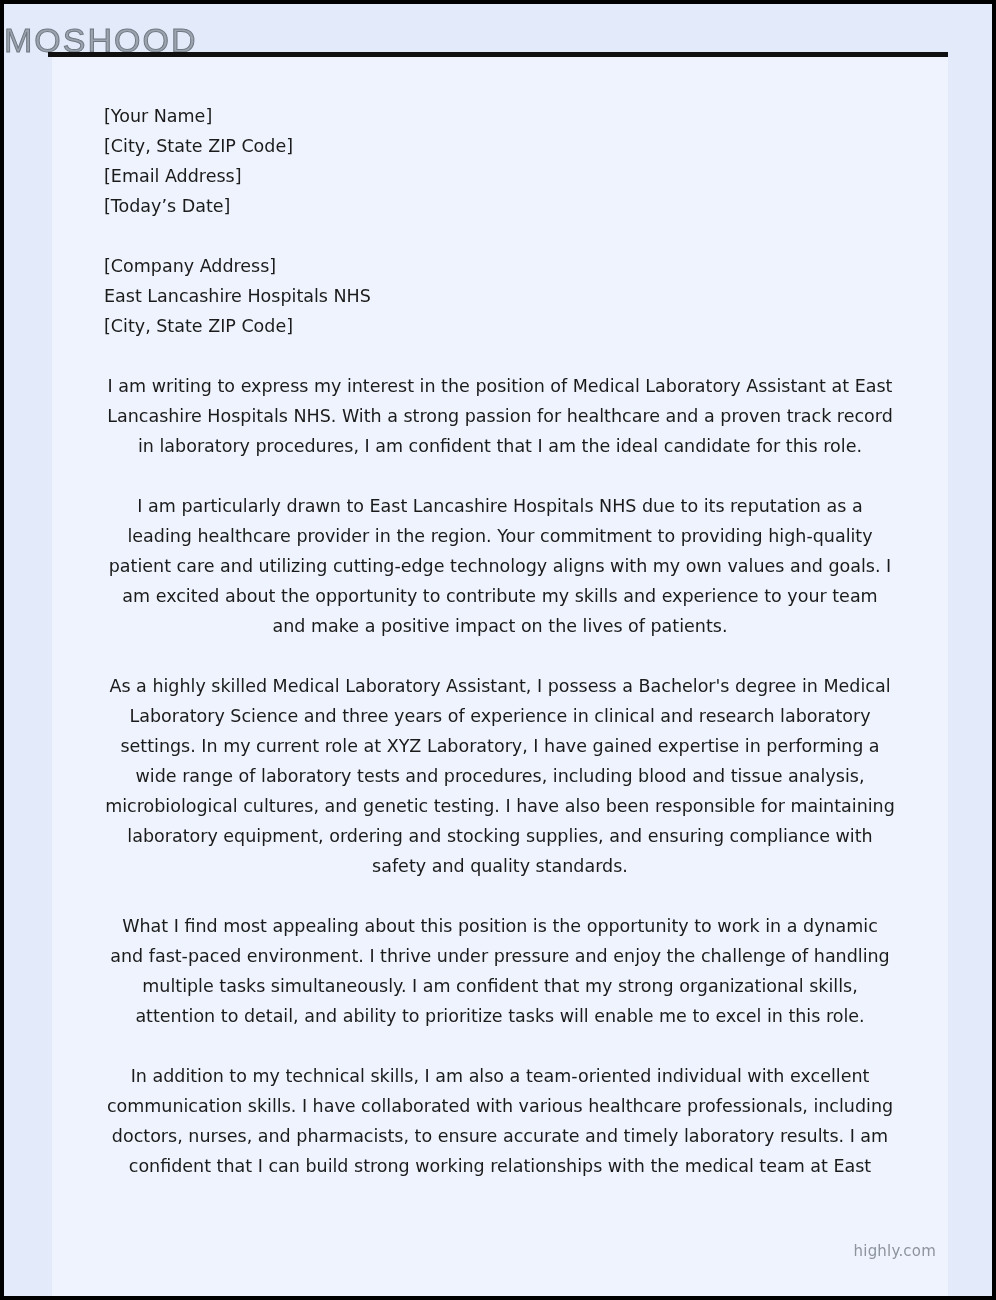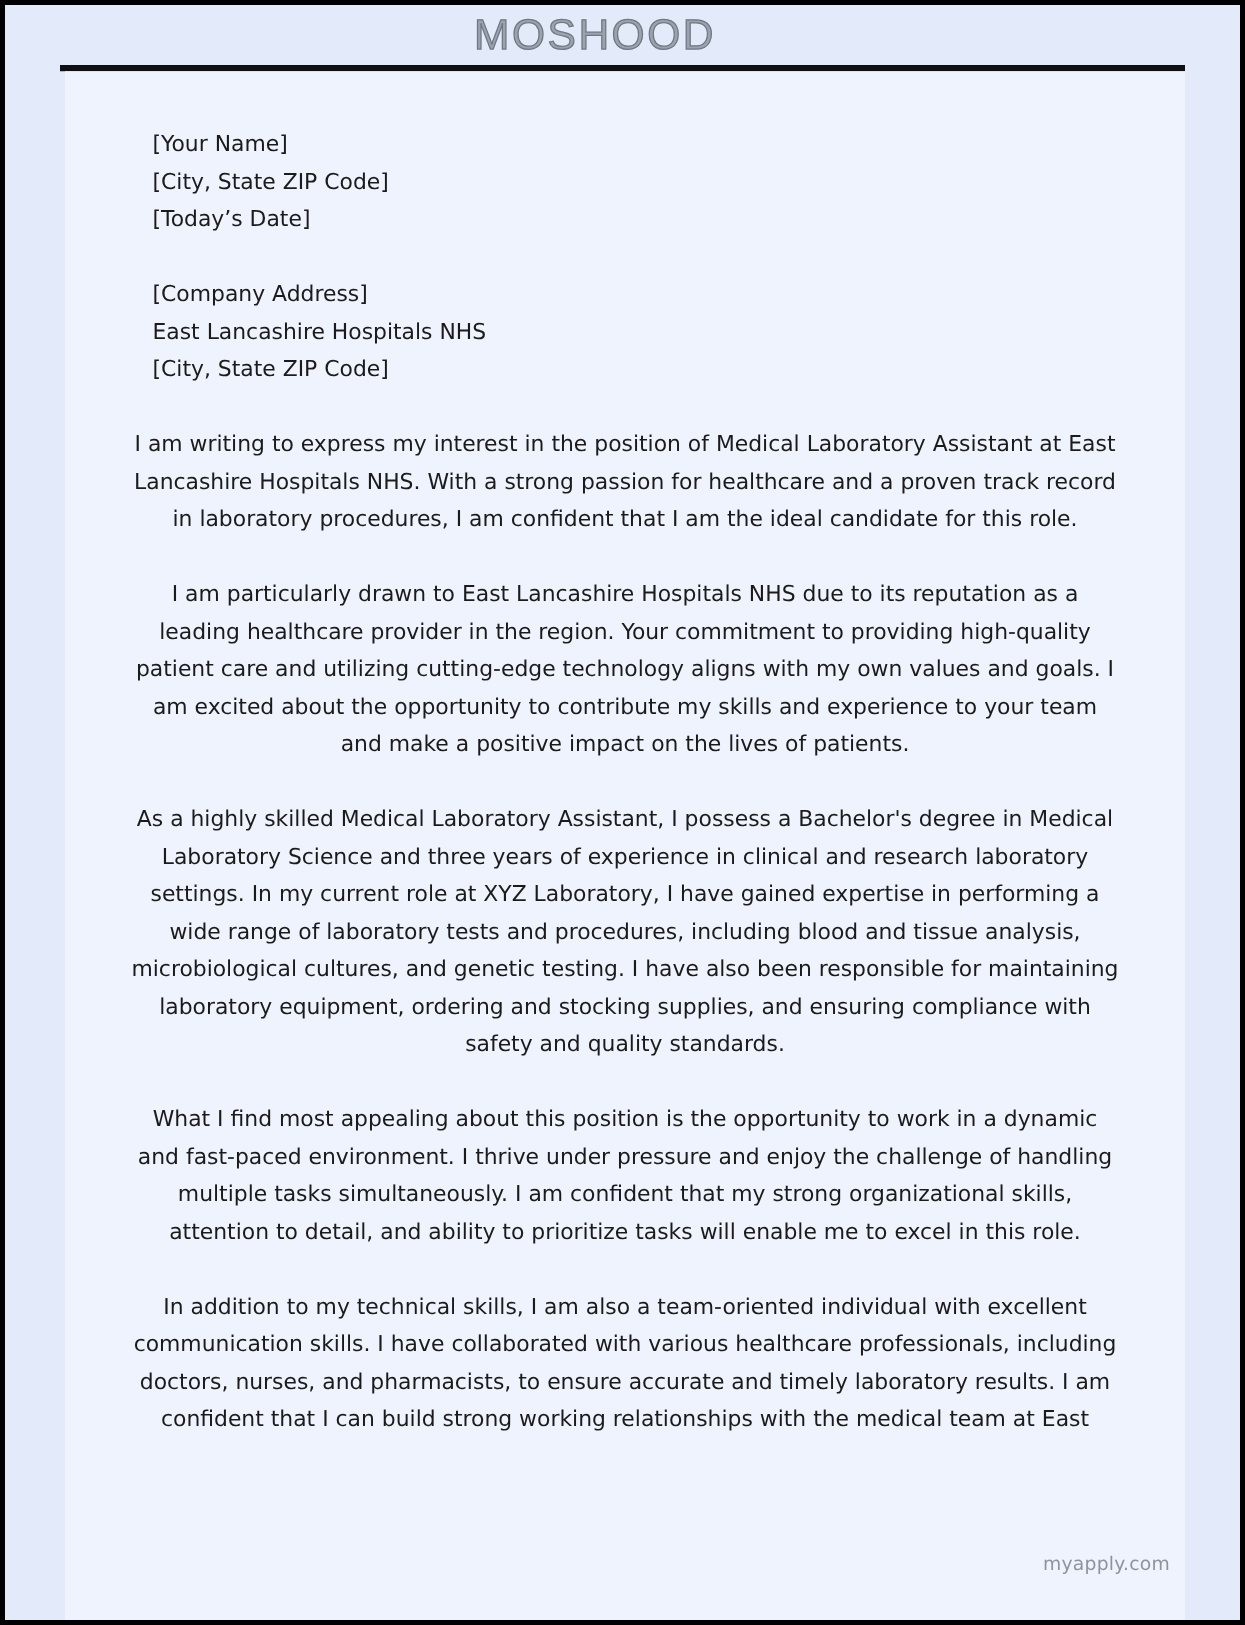--- a/index.html
+++ b/index.html
@@ -16,27 +16,27 @@
   .page {
     position: relative;
     width: 996px;
     height: 1300px;
     background: #e3ebfb;
     box-sizing: border-box;
     border: 4px solid #000000;
   }
   .brand-bar {
     position: absolute;
-    top: 0;
+    top: 12px;
     left: 0;
     right: 0;
     height: 48px;
     display: flex;
     align-items: center;
-    justify-content: center;
+    justify-content: flex-start;
     padding-right: 44px;
     box-sizing: border-box;
   }
   .brand-title {
     font-family: "Liberation Sans", sans-serif;
     font-size: 34px;
     letter-spacing: 2px;
     color: #9aa3ae;
     -webkit-text-stroke: 1px #6f7883;
     font-weight: 400;
@@ -63,21 +63,21 @@
     padding: 44px 52px 0 52px;
     font-family: "DejaVu Sans", sans-serif;
     font-size: 17.5px;
     line-height: 30px;
     color: #1b1b1b;
   }
   .letter .line {
     white-space: pre-wrap;
   }
   .block {
-    margin: 0 0 30px 18px;
+    margin: 0 0 30px 0;
   }
   .para {
     margin: 0 0 30px 0;
     text-align: center;
   }
   .watermark {
     position: absolute;
     right: 56px;
     bottom: 36px;
     font-family: "DejaVu Sans", sans-serif;
@@ -96,34 +96,35 @@
   </div>
 
   <div class="rule"></div>
 
   <div class="sheet">
     <div class="letter">
 
       <div class="block">
         <div class="line">[Your Name]</div>
         <div class="line">[City, State ZIP Code]</div>
+        <div class="line">[Email Address]</div>
         <div class="line">[Today’s Date]</div>
       </div>
 
       <div class="block">
         <div class="line">[Company Address]</div>
         <div class="line">East Lancashire Hospitals NHS</div>
         <div class="line">[City, State ZIP Code]</div>
       </div>
 
 
       <p class="para">I am writing to express my interest in the position of Medical Laboratory Assistant at East Lancashire Hospitals NHS. With a strong passion for healthcare and a proven track record in laboratory procedures, I am confident that I am the ideal candidate for this role.</p>
       <p class="para">I am particularly drawn to East Lancashire Hospitals NHS due to its reputation as a leading healthcare provider in the region. Your commitment to providing high-quality patient care and utilizing cutting-edge technology aligns with my own values and goals. I am excited about the opportunity to contribute my skills and experience to your team and make a positive impact on the lives of patients.</p>
       <p class="para">As a highly skilled Medical Laboratory Assistant, I possess a Bachelor's degree in Medical Laboratory Science and three years of experience in clinical and research laboratory settings. In my current role at XYZ Laboratory, I have gained expertise in performing a wide range of laboratory tests and procedures, including blood and tissue analysis, microbiological cultures, and genetic testing. I have also been responsible for maintaining laboratory equipment, ordering and stocking supplies, and ensuring compliance with safety and quality standards.</p>
       <p class="para">What I find most appealing about this position is the opportunity to work in a dynamic and fast-paced environment. I thrive under pressure and enjoy the challenge of handling multiple tasks simultaneously. I am confident that my strong organizational skills, attention to detail, and ability to prioritize tasks will enable me to excel in this role.</p>
       <p class="para">In addition to my technical skills, I am also a team-oriented individual with excellent communication skills. I have collaborated with various healthcare professionals, including doctors, nurses, and pharmacists, to ensure accurate and timely laboratory results. I am confident that I can build strong working relationships with the medical team at East</p>
 
     </div>
   </div>
 
-  <div class="watermark">myapply.com</div>
+  <div class="watermark">highly.com</div>
 
 </div>
 
 </body></html>

